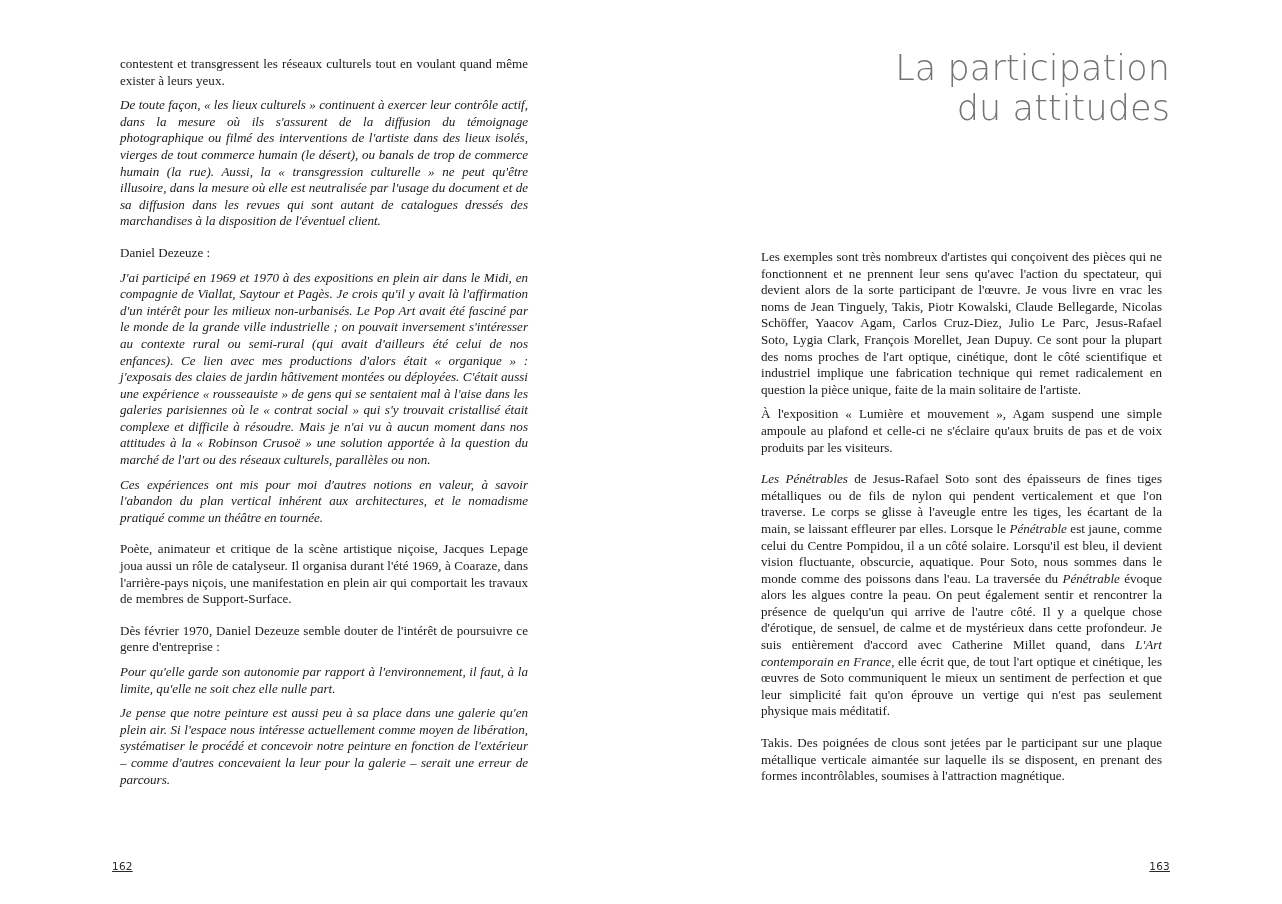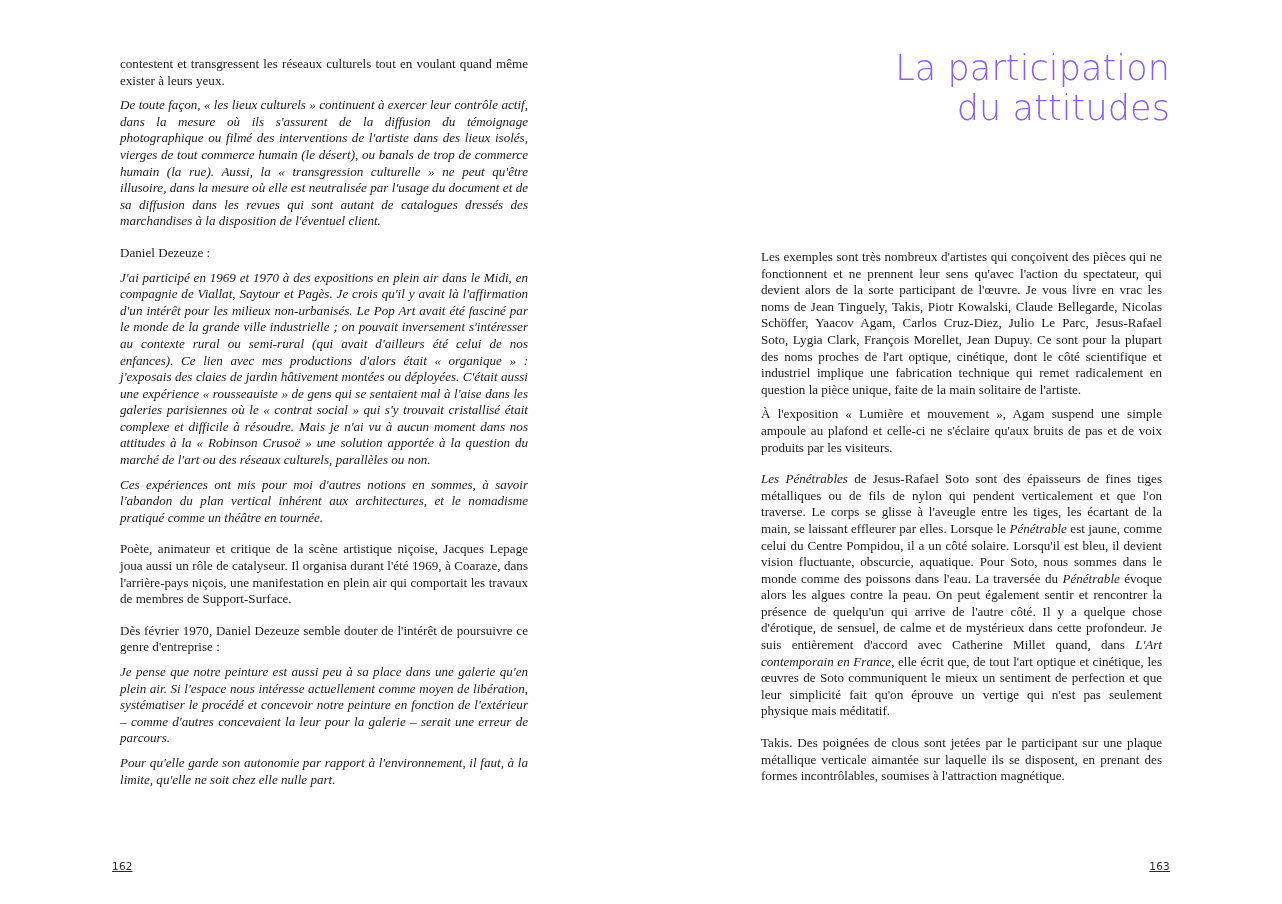--- a/index.html
+++ b/index.html
@@ -50,21 +50,21 @@
   p.gap-before { margin-top: 15px; }
   .ital { font-style: italic; }
   em { font-style: italic; }
 
   .chapter-title {
     font-family: "DejaVu Sans", sans-serif;
     font-weight: 300;
     font-size: 35px;
     line-height: 40px;
     text-align: right;
-    color: #8b5cf6;
+    color: #737373;
     letter-spacing: 0.1px;
     margin: 0;
   }
   .chapter-title .line2 { display: block; }
 
   .right-body {
     margin-top: 121px;
   }
 
   .folio {
@@ -89,29 +89,29 @@
 
       <p>contestent et transgressent les réseaux culturels tout en voulant quand même exister à leurs yeux.</p>
 
 
       <p class="ital">De toute façon, « les lieux culturels » continuent à exercer leur contrôle actif, dans la mesure où ils s'assurent de la diffusion du témoignage photographique ou filmé des interventions de l'artiste dans des lieux isolés, vierges de tout commerce humain (le désert), ou banals de trop de commerce humain (la rue). Aussi, la « transgression culturelle » ne peut qu'être illusoire, dans la mesure où elle est neutralisée par l'usage du document et de sa diffusion dans les revues qui sont autant de catalogues dressés des marchandises à la disposition de l'éventuel client.</p>
 
       <p class="gap-before">Daniel Dezeuze :</p>
 
       <p class="ital">J'ai participé en 1969 et 1970 à des expositions en plein air dans le Midi, en compagnie de Viallat, Saytour et Pagès. Je crois qu'il y avait là l'affirmation d'un intérêt pour les milieux non-urbanisés. Le Pop Art avait été fasciné par le monde de la grande ville industrielle ; on pouvait inversement s'intéresser au contexte rural ou semi-rural (qui avait d'ailleurs été celui de nos enfances). Ce lien avec mes productions d'alors était « organique » : j'exposais des claies de jardin hâtivement montées ou déployées. C'était aussi une expérience « rousseauiste » de gens qui se sentaient mal à l'aise dans les galeries parisiennes où le « contrat social » qui s'y trouvait cristallisé était complexe et difficile à résoudre. Mais je n'ai vu à aucun moment dans nos attitudes à la « Robinson Crusoë » une solution apportée à la question du marché de l'art ou des réseaux culturels, parallèles ou non.</p>
 
-      <p class="ital">Ces expériences ont mis pour moi d'autres notions en sommes, à savoir l'abandon du plan vertical inhérent aux architectures, et le nomadisme pratiqué comme un théâtre en tournée.</p>
+      <p class="ital">Ces expériences ont mis pour moi d'autres notions en valeur, à savoir l'abandon du plan vertical inhérent aux architectures, et le nomadisme pratiqué comme un théâtre en tournée.</p>
 
       <p class="gap-before">Poète, animateur et critique de la scène artistique niçoise, Jacques Lepage joua aussi un rôle de catalyseur. Il organisa durant l'été 1969, à Coaraze, dans l'arrière-pays niçois, une manifestation en plein air qui comportait les travaux de membres de Support-Surface.</p>
 
       <p class="gap-before">Dès février 1970, Daniel Dezeuze semble douter de l'intérêt de poursuivre ce genre d'entreprise :</p>
 
+      <p class="ital">Pour qu'elle garde son autonomie par rapport à l'environnement, il faut, à la limite, qu'elle ne soit chez elle nulle part.</p>
+
       <p class="ital">Je pense que notre peinture est aussi peu à sa place dans une galerie qu'en plein air. Si l'espace nous intéresse actuellement comme moyen de libération, systématiser le procédé et concevoir notre peinture en fonction de l'extérieur – comme d'autres concevaient la leur pour la galerie – serait une erreur de parcours.</p>
-
-      <p class="ital">Pour qu'elle garde son autonomie par rapport à l'environnement, il faut, à la limite, qu'elle ne soit chez elle nulle part.</p>
     </div>
 
     <div class="folio folio-left">162</div>
   </div>
 
   <div class="page page-right">
 
     <h1 class="chapter-title">
       <span class="line1">La participation</span>
       <span class="line2">du attitudes</span>

